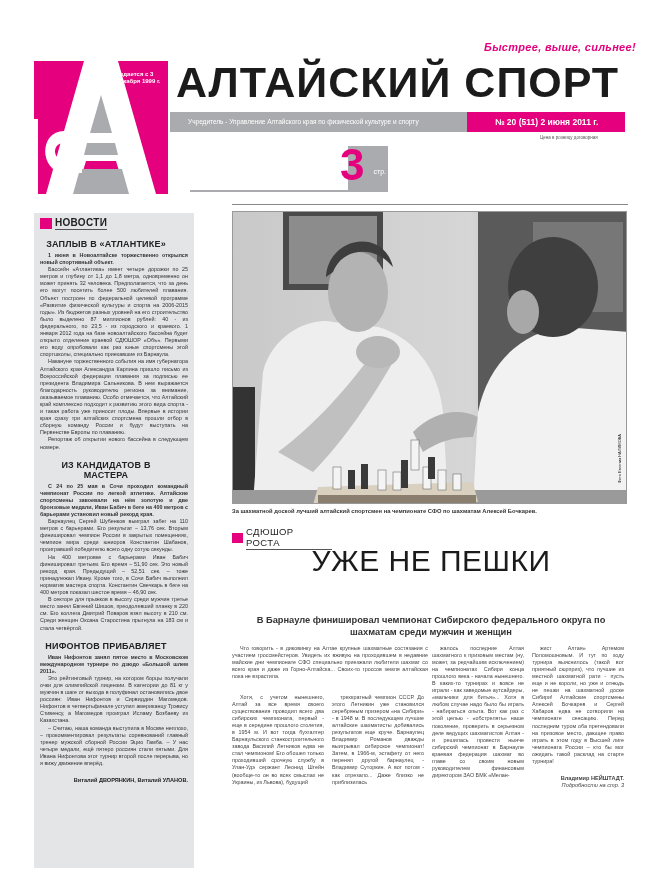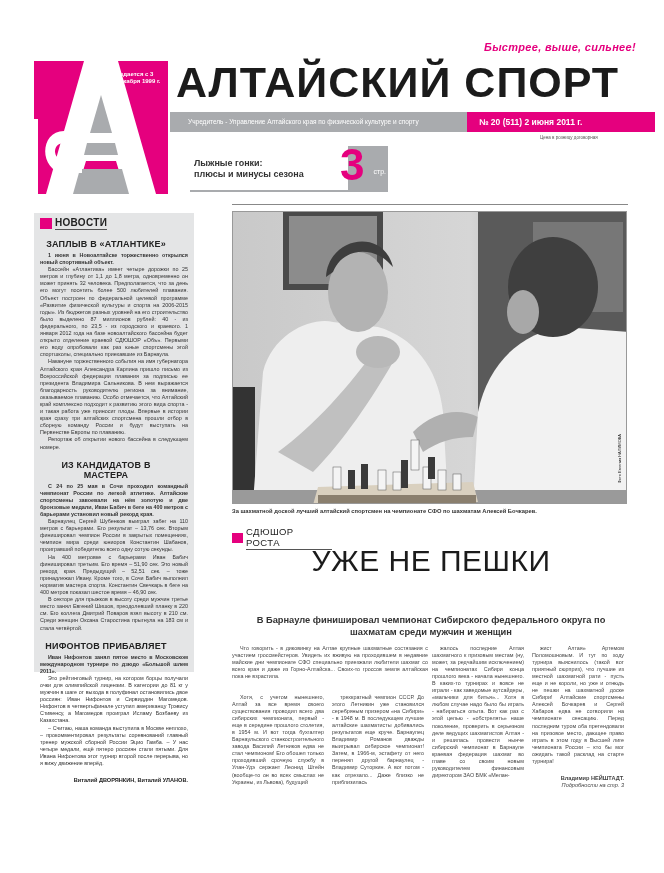--- a/index.html
+++ b/index.html
@@ -10,34 +10,34 @@
 
   
   .logo { position: absolute; left: 34px; top: 61px; width: 134px; height: 133px; background: #e5007e; overflow: hidden; }
   .logo svg { position: absolute; left: 0; top: 0; }
   .logo .since { position: absolute; left: 82px; top: 10px; width: 48px; color: #fff; font-size: 6px; line-height: 7px; font-weight: bold; text-align: left; }
 
   .slogan { position: absolute; left: 470px; top: 41px; width: 180px; text-align: center; color: #e5007e; font-style: italic; font-weight: bold; font-size: 11px; letter-spacing: 0.3px; }
   .title { position: absolute; left: 176px; top: 58px; width: 454px; font-weight: bold; font-size: 43px; line-height: 48px; letter-spacing: 1px; color: #1b1b1b; white-space: nowrap; }
 
   .founder-bar { position: absolute; left: 170px; top: 112px; width: 303px; height: 20px; background: #a9abae; color: #fff; font-size: 6.5px; line-height: 20px; padding-left: 18px; white-space: nowrap; overflow: hidden; }
-  .issue-bar { position: absolute; left: 467px; top: 112px; width: 188px; height: 20px; background: #e5007e; color: #fff; font-size: 8.5px; font-weight: bold; line-height: 20px; padding-left: 12px; white-space: nowrap; }
+  .issue-bar { position: absolute; left: 467px; top: 112px; width: 158px; height: 20px; background: #e5007e; color: #fff; font-size: 8.5px; font-weight: bold; line-height: 20px; padding-left: 28px; white-space: nowrap; }
   .price-note { position: absolute; left: 540px; top: 135px; font-size: 4.5px; color: #555; }
 
   .teaser { position: absolute; height: 46px; }
   .teaser .tline { position: absolute; left: 0; bottom: 0; height: 2px; background: #a9abae; }
   .teaser .ttext { position: absolute; left: 4px; top: 12px; font-size: 9px; line-height: 11px; color: #333; font-weight: bold; }
   .teaser .tbox { position: absolute; top: 0; width: 40px; height: 46px; background: #a9abae; }
   .teaser .tnum { position: absolute; left: -8px; top: -6px; font-size: 44px; font-weight: bold; color: #e5007e; line-height: 50px; }
   .teaser .tstr { position: absolute; right: 2px; top: 22px; font-size: 7px; color: #fff; }
 
   .rule-top { position: absolute; left: 232px; top: 204px; width: 396px; height: 1px; background: #888; }
 
   
-  .news { position: absolute; left: 34px; top: 213px; width: 160px; height: 459px; background: #e4e5e6; padding: 4px 6px 0 6px; }
+  .news { position: absolute; left: 34px; top: 213px; width: 160px; height: 655px; background: #e4e5e6; padding: 4px 6px 0 6px; }
   .rubric { display: flex; align-items: center; gap: 3px; }
   .rubric .sq { width: 12px; height: 11px; background: #e5007e; }
   .rubric .rl { font-size: 10px; font-weight: bold; color: #222; border-bottom: 1px solid #555; padding-bottom: 1px; letter-spacing: 0.3px; }
   .news h3 { font-size: 9px; font-weight: bold; text-align: center; color: #222; margin: 9px 16px 3px 0; letter-spacing: 0.2px; }
   .news p { font-size: 5.4px; line-height: 7.1px; color: #333; text-align: justify; text-indent: 8px; }
   .news p.lead { font-weight: bold; }
   .news .sign { font-size: 5.6px; font-weight: bold; text-align: right; margin-top: 10px; }
 
   
   .photo { position: absolute; left: 232px; top: 211px; width: 395px; height: 293px; background: #c8c8c8; overflow: hidden; border: 1px solid #999; }
@@ -83,24 +83,20 @@
     <div class="since">Издается с 3 декабря 1999 г.</div>
   </div>
 
   <div class="slogan">Быстрее, выше, сильнее!</div>
   <div class="title">АЛТАЙСКИЙ СПОРТ</div>
   <div class="founder-bar">Учредитель - Управление Алтайского края по физической культуре и спорту</div>
   <div class="issue-bar">№ 20 (511) 2 июня 2011 г.</div>
   <div class="price-note">Цена в розницу договорная</div>
 
   <div class="teaser" style="left:190px; top:146px; width:200px;">
-    <div class="ttext">
-      <div>Лыжные гонки:</div>
-      <div>плюсы и минусы сезона</div>
-    </div>
     <div class="tline" style="width:160px;"></div>
     <div class="tbox" style="left:158px;">
       <div class="tnum">3</div>
       <div class="tstr">стр.</div>
     </div>
   </div>
 
 
   <div class="rule-top"></div>
 

